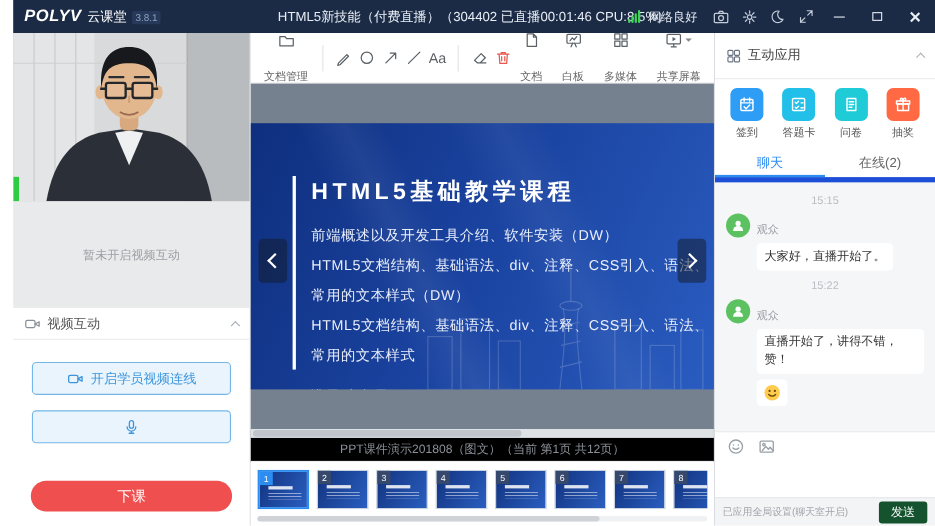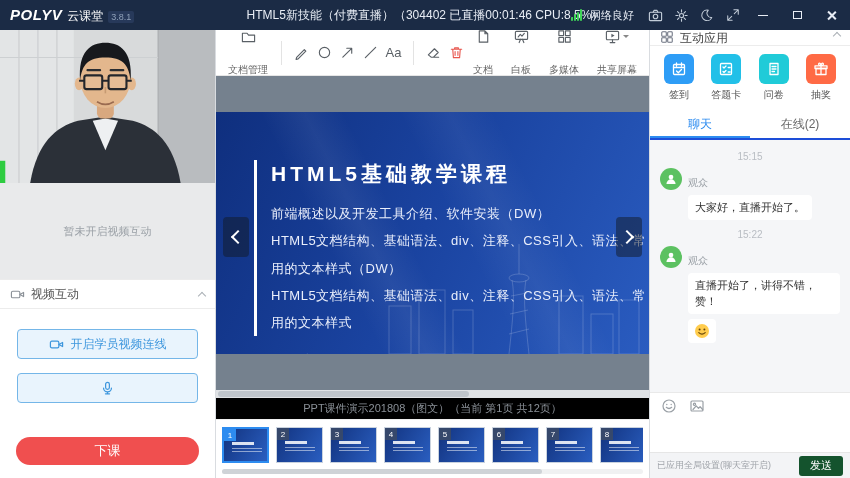--- a/index.html
+++ b/index.html
@@ -1,17 +1,17 @@
 <!DOCTYPE html>
 <html><head>
 <meta charset="utf-8">
 <style>
   *{margin:0;padding:0;box-sizing:border-box;font-family:"Liberation Sans","DejaVu Sans",sans-serif;}
   html,body{width:850px;height:478px;overflow:hidden;background:#fff;}
-  .app{width:850px;height:478px;display:flex;flex-direction:column;font-size:12px;color:#333;overflow:hidden;}
+  .app{width:850px;height:478px;display:flex;flex-direction:column;font-size:12px;color:#333;overflow:hidden;padding-left:12px;}
 
   
   .titlebar{height:30px;background:#1b2b45;display:flex;align-items:center;color:#fff;flex-shrink:0;position:relative;}
   .tb-left{display:flex;align-items:baseline;gap:5px;padding-left:10px;z-index:2;}
   .logo{font-weight:bold;font-style:italic;font-size:15px;letter-spacing:.5px;}
   .logo-sub{font-size:12px;}
   .version{font-size:9px;color:#8fa0b8;background:#27395a;border-radius:2px;padding:1px 3px;}
   .tb-title{position:absolute;left:0;right:0;top:0;height:30px;display:flex;align-items:center;justify-content:center;font-size:12px;color:#e8edf5;pointer-events:none;}
   .tb-right{margin-left:auto;display:flex;align-items:center;gap:8px;padding-right:6px;z-index:2;}
   .signal{display:inline-flex;align-items:flex-end;gap:1px;height:12px;}
@@ -89,27 +89,27 @@
   .thumb{width:47px;height:36px;flex-shrink:0;position:relative;background:linear-gradient(120deg,#12337f,#2a5ec0);border:1px solid #c9d2de;cursor:pointer;}
   .thumb.selected{border:2px solid #2d8cf0;}
   .thumb .num{position:absolute;top:0;left:0;min-width:12px;height:12px;background:#36486b;color:#fff;font-size:8px;display:flex;align-items:center;justify-content:center;padding:0 1px;}
   .thumb.selected .num{background:#2d8cf0;}
   .thumb::before{content:"";position:absolute;left:8px;top:13px;width:22px;height:3px;background:rgba(255,255,255,.85);}
   .thumb::after{content:"";position:absolute;left:8px;top:19px;width:30px;height:6px;background:repeating-linear-gradient(to bottom,rgba(255,255,255,.5) 0 1px,transparent 1px 3px);}
   .thumb-scrollbar{position:absolute;left:6px;right:6px;bottom:4px;height:5px;background:#f0f1f2;border-radius:3px;}
   .thumb-scrollbar .sthumb{position:absolute;left:0;top:0;height:5px;width:76%;background:#cfd3d7;border-radius:3px;}
 
   
-  .rp-header{height:16px;border-bottom:1px solid #ececec;display:flex;gap:6px;padding:0 10px;font-size:12px;color:#444;cursor:pointer;flex-shrink:0;}
+  .rp-header{height:42px;border-bottom:1px solid #ececec;display:flex;align-items:center;gap:6px;padding:0 10px;font-size:12px;color:#444;cursor:pointer;flex-shrink:0;}
   .rp-header svg{stroke:#6b7280;fill:none;stroke-width:1.2;}
   .apps-row{height:64px;display:flex;justify-content:space-between;padding:8px 14px 0;flex-shrink:0;}
   .app-item{display:flex;flex-direction:column;align-items:center;gap:4px;cursor:pointer;}
   .app-icon{width:30px;height:30px;border-radius:6px;display:flex;align-items:center;justify-content:center;}
   .app-label{font-size:10px;color:#555;white-space:nowrap;}
-  .tabs{height:30px;display:flex;border-bottom:2px solid #1d4ed8;flex-shrink:0;}
+  .tabs{height:30px;display:flex;border-bottom:5px solid #1d4ed8;flex-shrink:0;}
   .tab{flex:1;display:flex;align-items:center;justify-content:center;font-size:12px;color:#666;position:relative;cursor:pointer;}
   .tab.active{color:#2d8cf0;}
   .tab.active::after{content:"";position:absolute;left:0;right:0;bottom:0;height:2px;background:#2d8cf0;}
   .chat-area{flex:1;background:#f5f6f8;overflow:hidden;min-height:0;padding-top:2px;}
   .chat-time{text-align:center;font-size:10px;color:#b9bdc3;margin:9px 0 6px;}
   .msg{padding:0 10px;margin-bottom:4px;}
   .msg-head{display:flex;align-items:flex-end;gap:6px;}
   .avatar{width:22px;height:22px;border-radius:50%;display:flex;align-items:center;justify-content:center;flex-shrink:0;overflow:hidden;}
   .msg-user{font-size:10px;color:#9aa0a6;}
   .bubble{margin:5px 0 0 28px;background:#fff;border-radius:4px;padding:5px 7px;font-size:11px;color:#333;width:fit-content;max-width:158px;line-height:1.4;}

